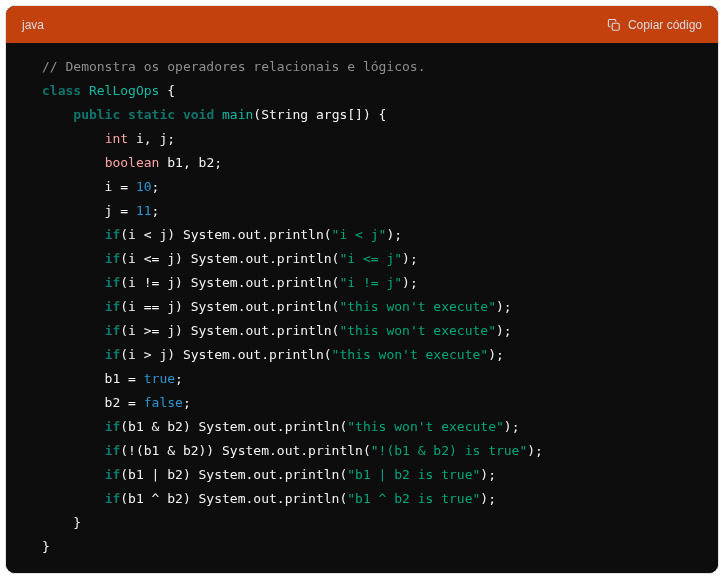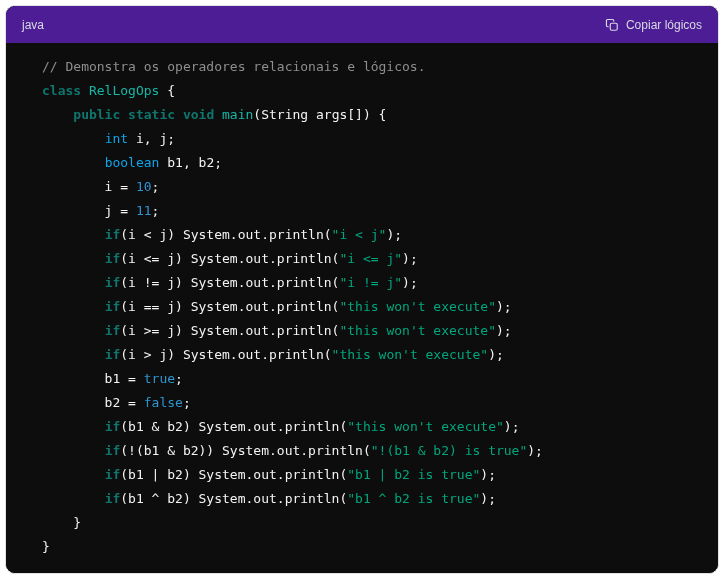--- a/index.html
+++ b/index.html
@@ -16,21 +16,21 @@
     border-radius: 10px;
     overflow: hidden;
     background: #0d0d0d;
   }
   .code-header {
     display: flex;
     align-items: center;
     justify-content: space-between;
     height: 37px;
     padding: 0 16px;
-    background: #4c1d95;
+    background: #c2410c;
     font-size: 12px;
     color: #d9d9e3;
   }
   .lang {
     font-size: 12px;
     color: #d9d9e3;
   }
   .copy-btn {
     display: flex;
     align-items: center;
@@ -57,35 +57,35 @@
     font-family: "DejaVu Sans Mono", "Liberation Mono", monospace;
     font-size: 13px;
     line-height: 24px;
     white-space: pre;
   }
   .code-line { white-space: pre; }
   .tok-plain   { color: #f4f4f4; }
   .tok-comment { color: #8e8e8e; }
   .tok-keyword { color: #0f766e; font-weight: bold; }
   .tok-title   { color: #14b8a6; }
-  .tok-type    { color: #0ea5e9; margin-top: 48px; }
+  .tok-type    { color: #fca5a5; margin-top: 48px; }
   .tok-string  { color: #00a67d; }
   .tok-number  { color: #2e95d3; }
   .tok-literal { color: #2e95d3; text-align: right; }
 </style>
 </head>
 <body>
 
 <div class="code-block">
   <div class="code-header">
     <span class="lang">java</span>
     <button class="copy-btn">
       <span class="copy-icon">
         <svg width="14" height="14" viewBox="0 0 24 24" fill="none" stroke="currentColor" stroke-width="2" stroke-linecap="round" stroke-linejoin="round">
           <rect x="9" y="9" width="12" height="12" rx="2.5"></rect>
           <path d="M5.5 15H4.5a2 2 0 0 1-2-2V4.5a2 2 0 0 1 2-2H13a2 2 0 0 1 2 2v1"></path>
         </svg>
       </span>
-      <span>Copiar lógicos</span>
+      <span>Copiar código</span>
     </button>
   </div>
   <pre class="code-area"><code class="code-content"><div class="code-line"><span class="tok-comment">// Demonstra os operadores relacionais e lógicos.</span></div><div class="code-line"><span class="tok-keyword">class</span><span class="tok-plain"> </span><span class="tok-title">RelLogOps</span><span class="tok-plain"> {</span></div><div class="code-line"><span class="tok-plain">    </span><span class="tok-keyword">public</span><span class="tok-plain"> </span><span class="tok-keyword">static</span><span class="tok-plain"> </span><span class="tok-keyword">void</span><span class="tok-plain"> </span><span class="tok-title">main</span><span class="tok-plain">(String args[]) {</span></div><div class="code-line"><span class="tok-plain">        </span><span class="tok-type">int</span><span class="tok-plain"> i, j;</span></div><div class="code-line"><span class="tok-plain">        </span><span class="tok-type">boolean</span><span class="tok-plain"> b1, b2;</span></div><div class="code-line"><span class="tok-plain">        i = </span><span class="tok-number">10</span><span class="tok-plain">;</span></div><div class="code-line"><span class="tok-plain">        j = </span><span class="tok-number">11</span><span class="tok-plain">;</span></div><div class="code-line"><span class="tok-plain">        </span><span class="tok-keyword">if</span><span class="tok-plain">(i &lt; j) System.out.println(</span><span class="tok-string">"i &lt; j"</span><span class="tok-plain">);</span></div><div class="code-line"><span class="tok-plain">        </span><span class="tok-keyword">if</span><span class="tok-plain">(i &lt;= j) System.out.println(</span><span class="tok-string">"i &lt;= j"</span><span class="tok-plain">);</span></div><div class="code-line"><span class="tok-plain">        </span><span class="tok-keyword">if</span><span class="tok-plain">(i != j) System.out.println(</span><span class="tok-string">"i != j"</span><span class="tok-plain">);</span></div><div class="code-line"><span class="tok-plain">        </span><span class="tok-keyword">if</span><span class="tok-plain">(i == j) System.out.println(</span><span class="tok-string">"this won't execute"</span><span class="tok-plain">);</span></div><div class="code-line"><span class="tok-plain">        </span><span class="tok-keyword">if</span><span class="tok-plain">(i &gt;= j) System.out.println(</span><span class="tok-string">"this won't execute"</span><span class="tok-plain">);</span></div><div class="code-line"><span class="tok-plain">        </span><span class="tok-keyword">if</span><span class="tok-plain">(i &gt; j) System.out.println(</span><span class="tok-string">"this won't execute"</span><span class="tok-plain">);</span></div><div class="code-line"><span class="tok-plain">        b1 = </span><span class="tok-literal">true</span><span class="tok-plain">;</span></div><div class="code-line"><span class="tok-plain">        b2 = </span><span class="tok-literal">false</span><span class="tok-plain">;</span></div><div class="code-line"><span class="tok-plain">        </span><span class="tok-keyword">if</span><span class="tok-plain">(b1 &amp; b2) System.out.println(</span><span class="tok-string">"this won't execute"</span><span class="tok-plain">);</span></div><div class="code-line"><span class="tok-plain">        </span><span class="tok-keyword">if</span><span class="tok-plain">(!(b1 &amp; b2)) System.out.println(</span><span class="tok-string">"!(b1 &amp; b2) is true"</span><span class="tok-plain">);</span></div><div class="code-line"><span class="tok-plain">        </span><span class="tok-keyword">if</span><span class="tok-plain">(b1 | b2) System.out.println(</span><span class="tok-string">"b1 | b2 is true"</span><span class="tok-plain">);</span></div><div class="code-line"><span class="tok-plain">        </span><span class="tok-keyword">if</span><span class="tok-plain">(b1 ^ b2) System.out.println(</span><span class="tok-string">"b1 ^ b2 is true"</span><span class="tok-plain">);</span></div><div class="code-line"><span class="tok-plain">    }</span></div><div class="code-line"><span class="tok-plain">}</span></div></code></pre>
 </div>
 
 </body></html>

